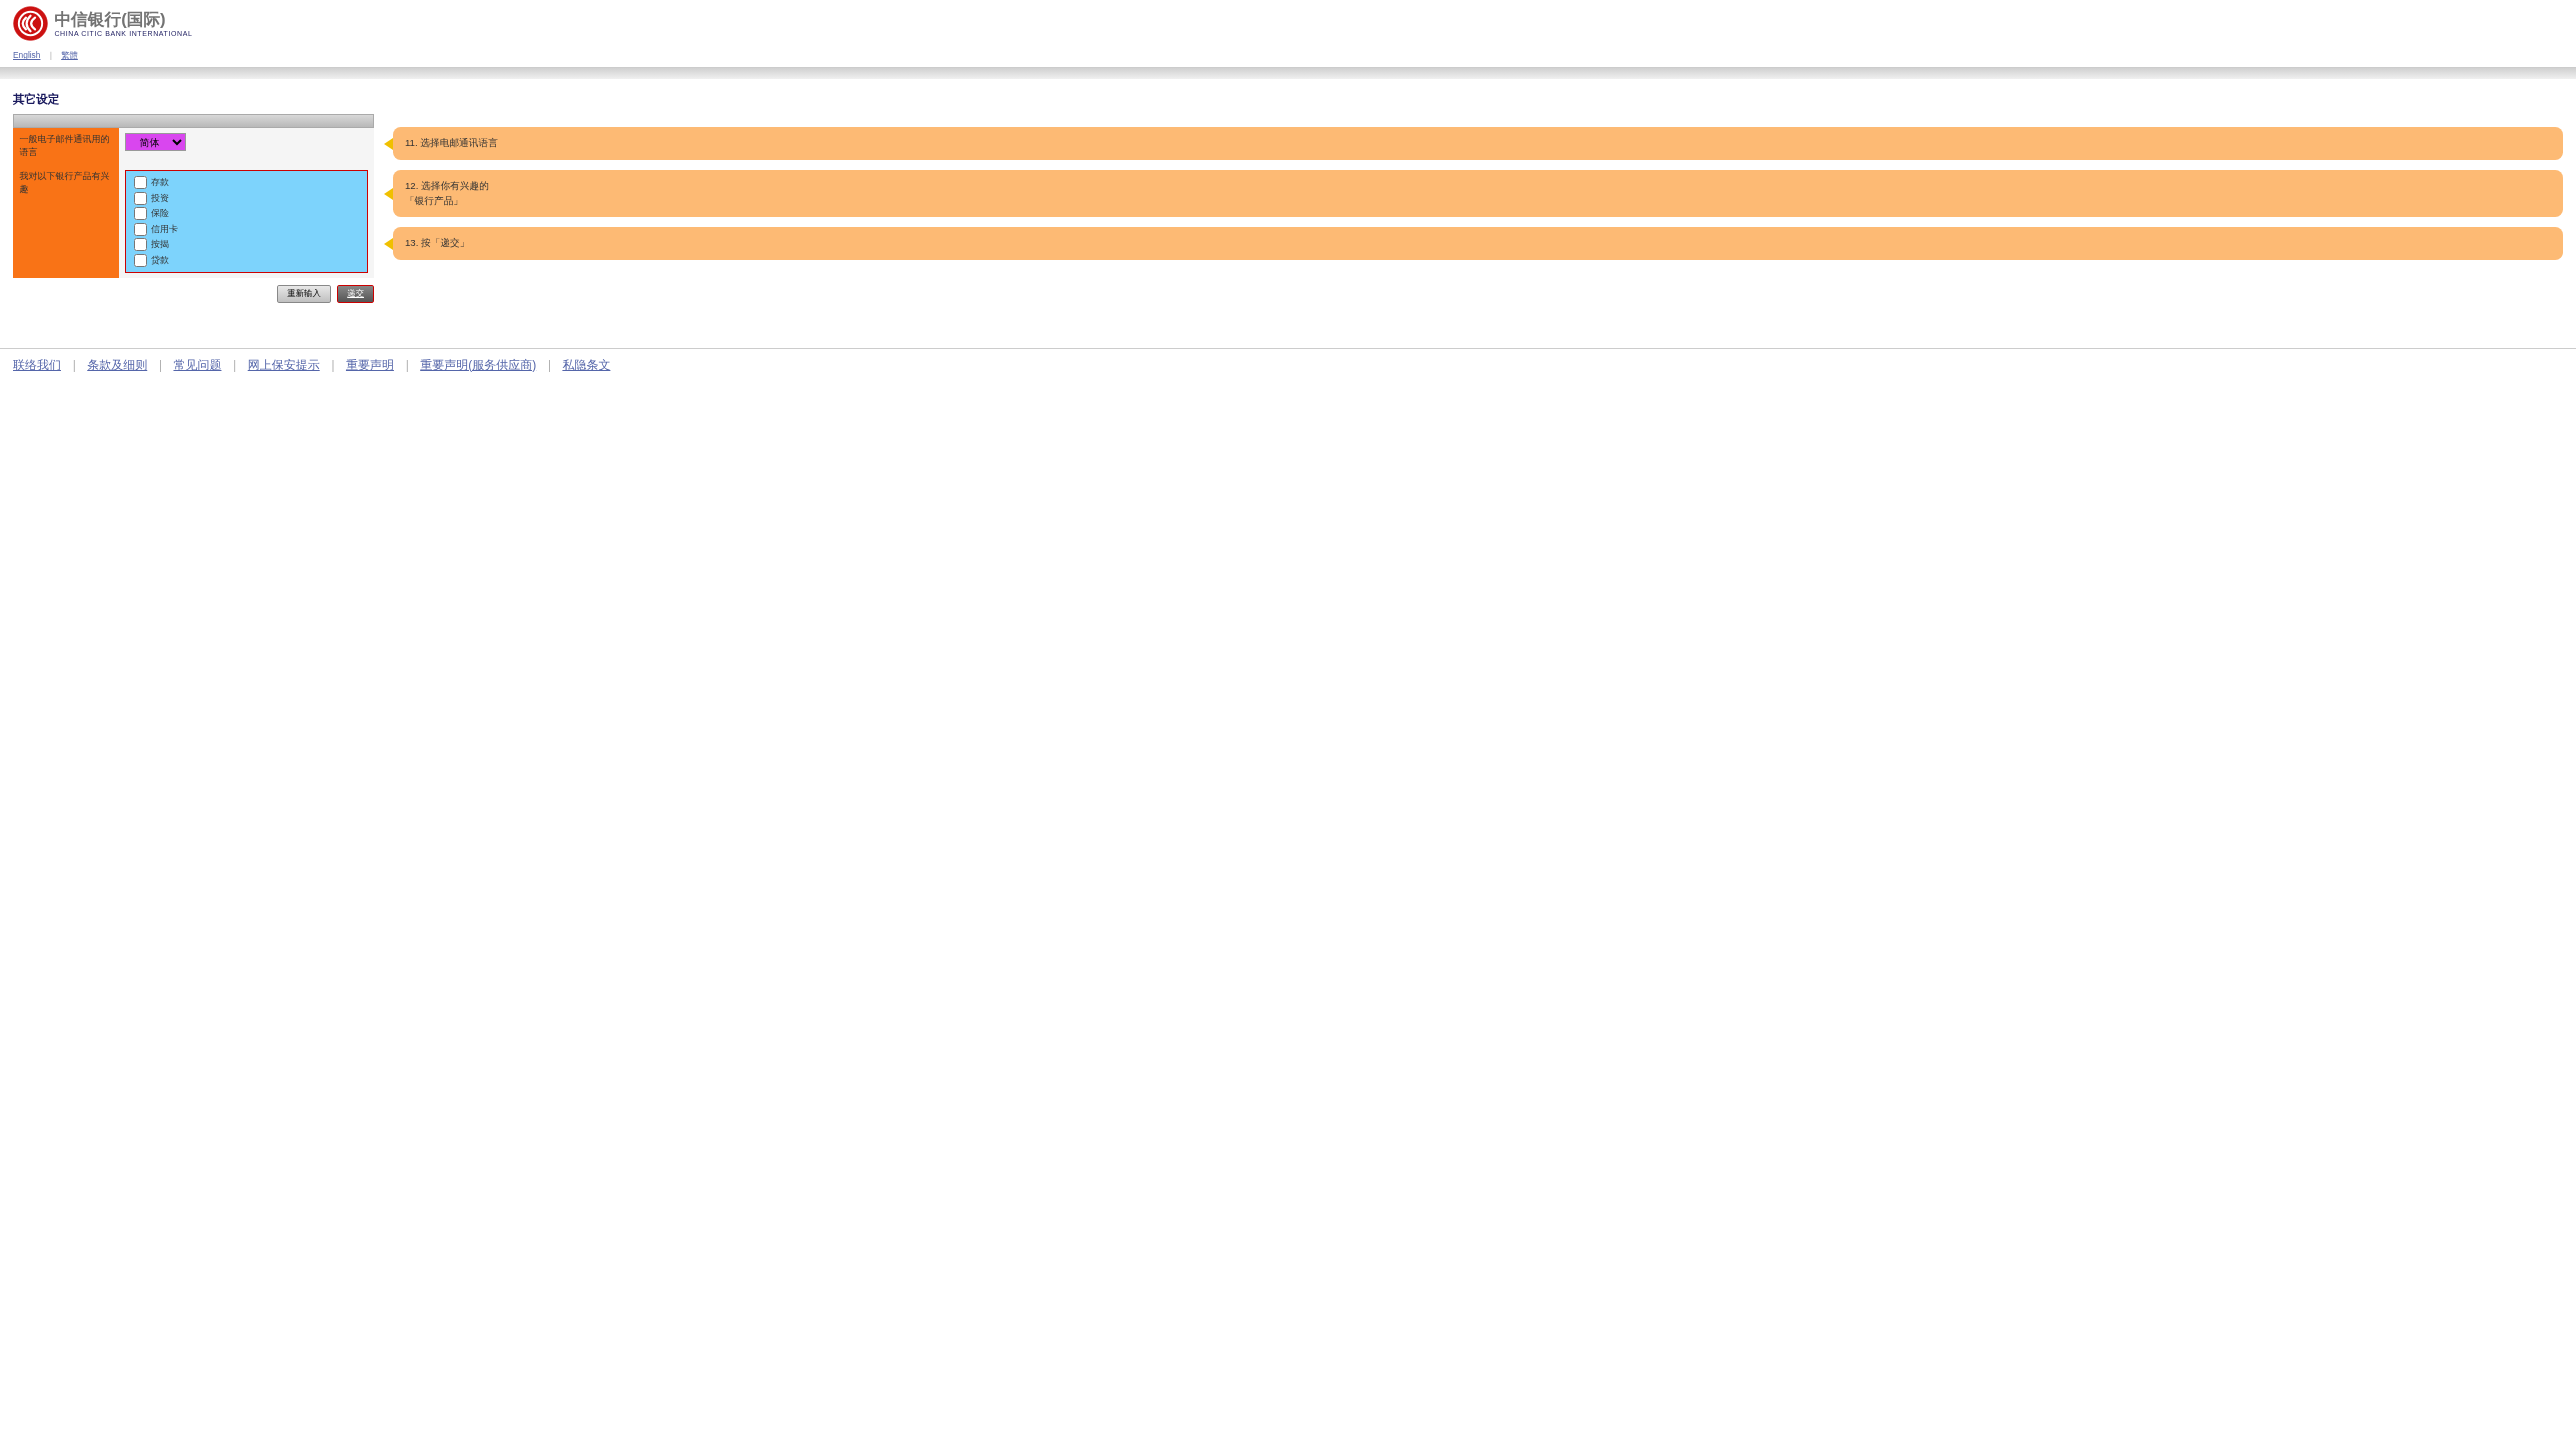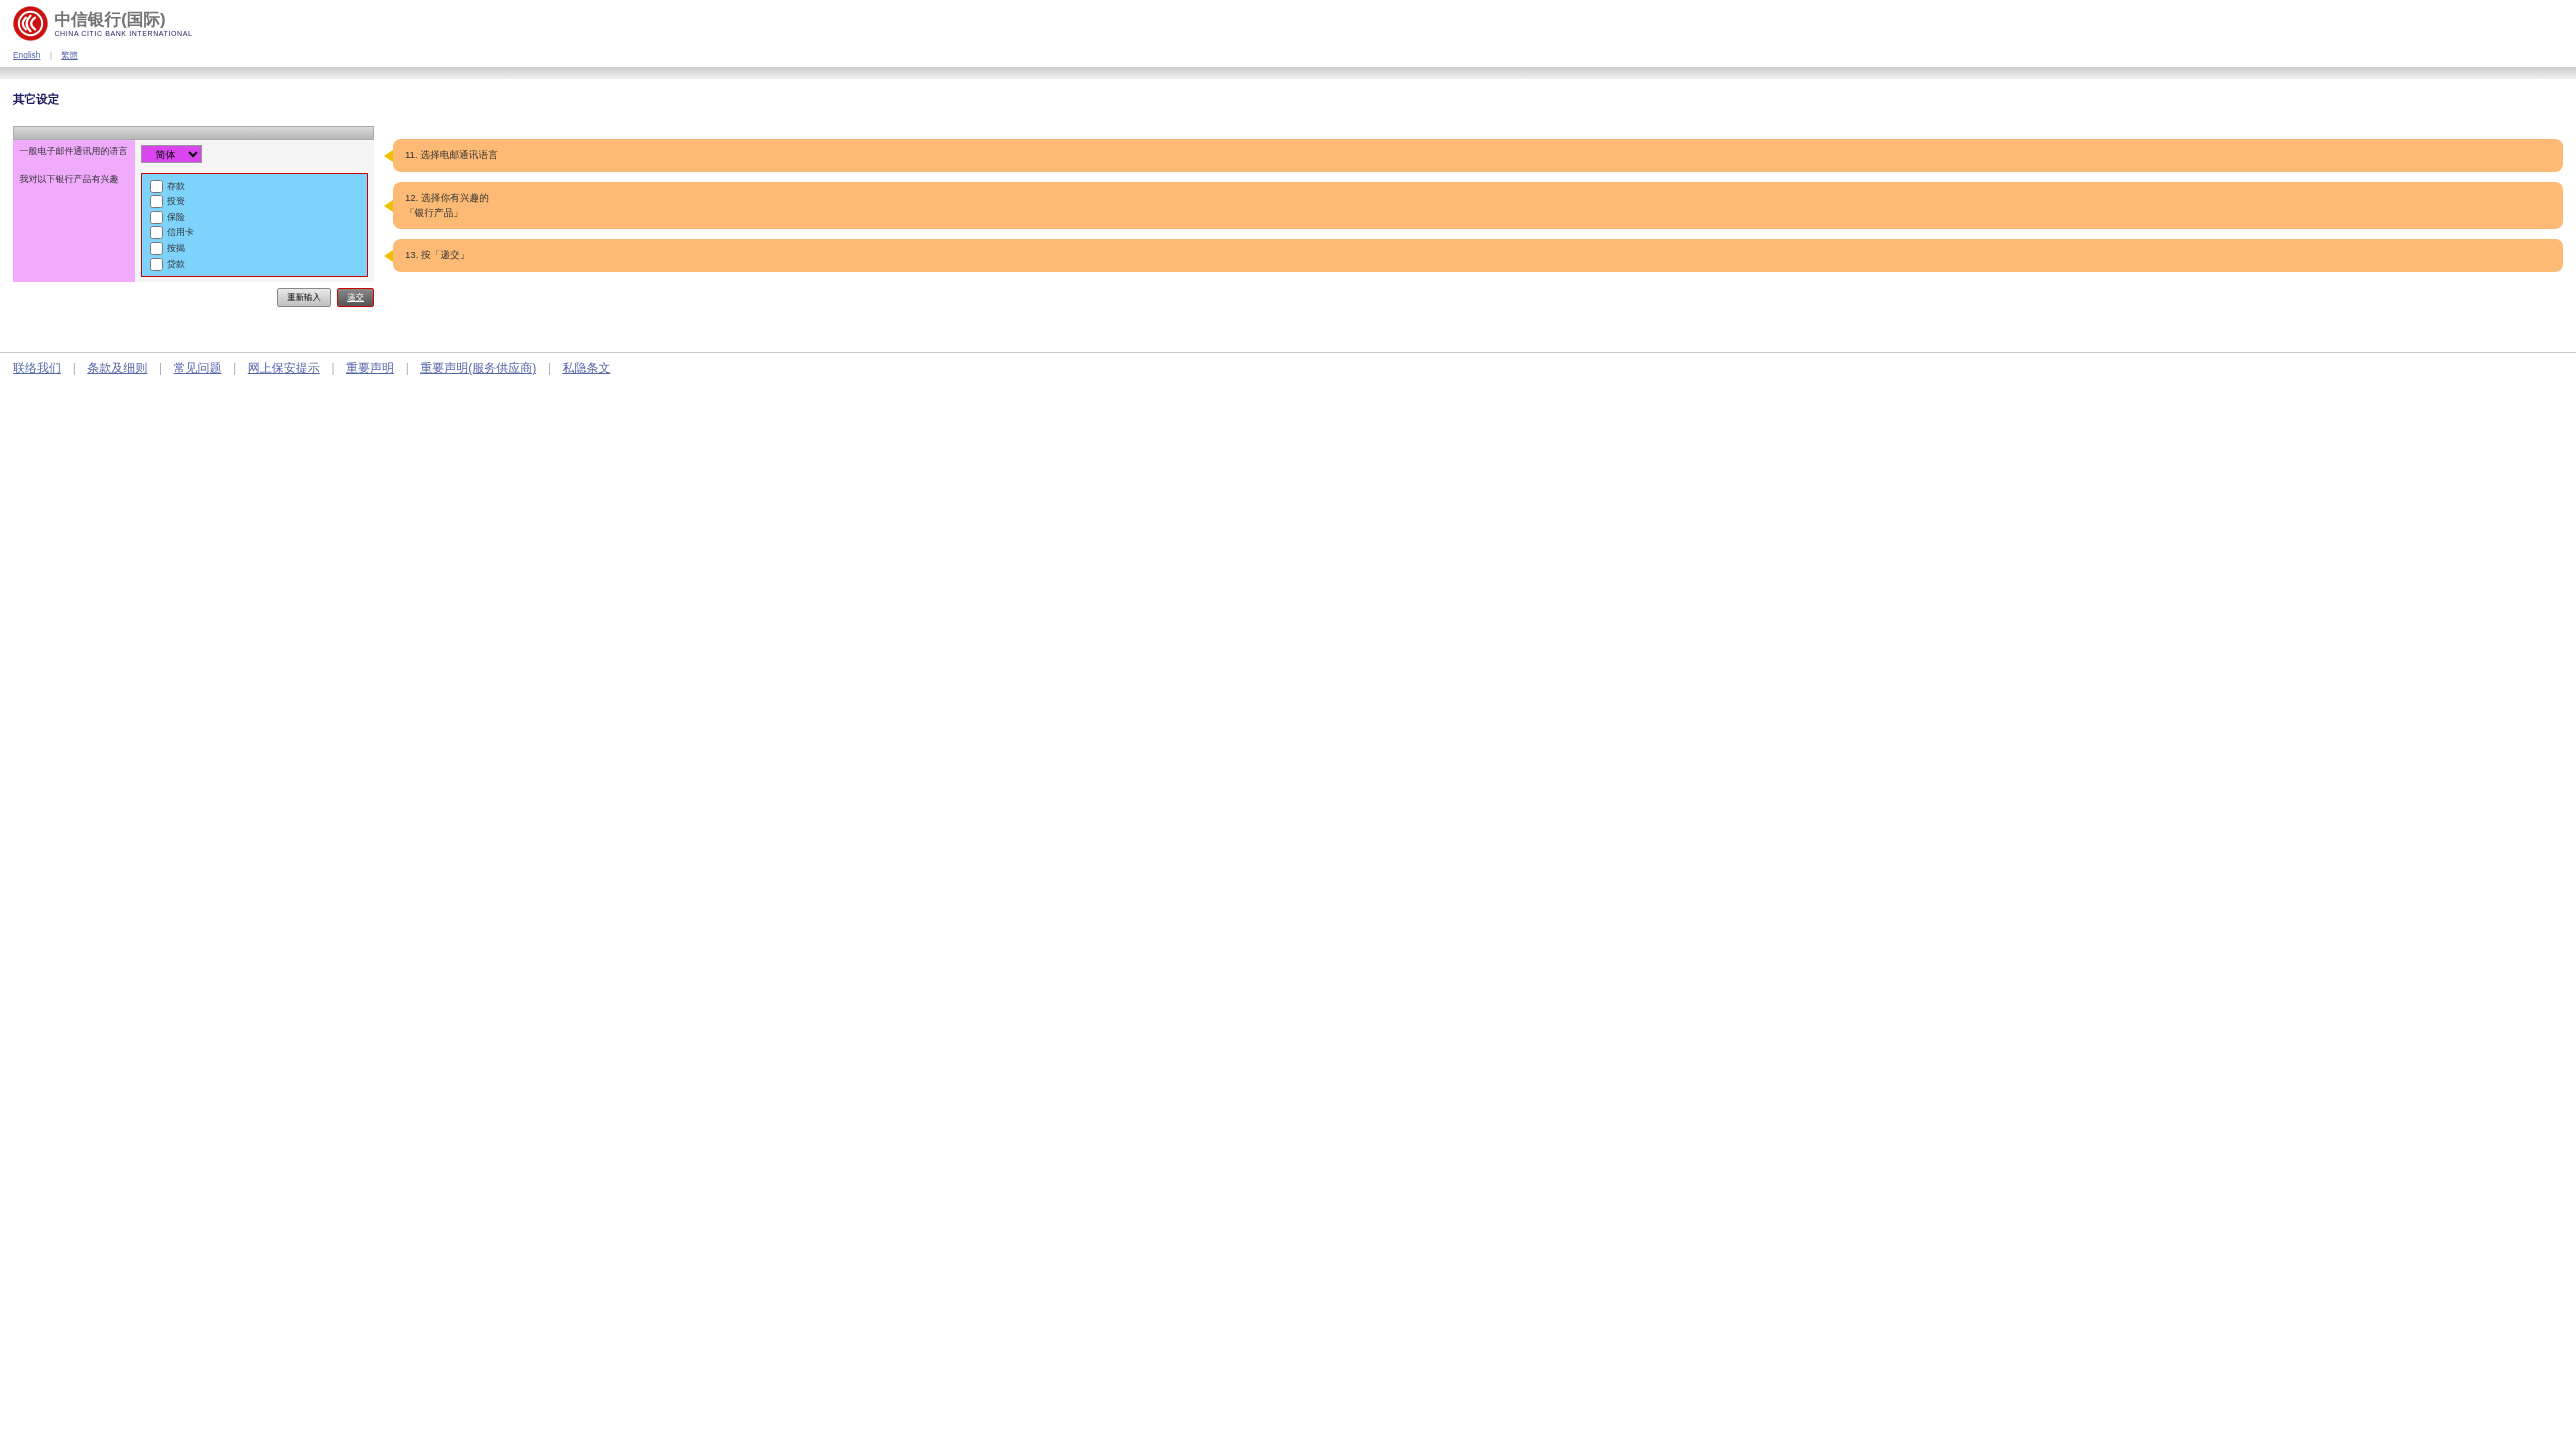--- a/index.html
+++ b/index.html
@@ -67,21 +67,21 @@
 
     
     .main {
       padding: 13px 13px;
     }
 
     .page-title {
       font-size: 11.6px;
       color: #1a1a5e;
       font-weight: bold;
-      margin-bottom: 19px;
+      margin-bottom: 7px;
     }
 
     .content-wrapper {
       display: flex;
       align-items: flex-start;
       gap: 19.3px;
     }
 
     .form-section {
       flex: 0 0 auto;
@@ -102,22 +102,22 @@
       border-collapse: collapse;
     }
     .form-table tr {
       border: none;
     }
     .form-table td {
       padding: 5.2px 6.4px;
       vertical-align: top;
     }
     .label-cell {
-      background-color: #f0abfc;
-      width: 122px;
+      background-color: #f97316;
+      width: 106px;
       font-size: 9px;
       color: #333;
       vertical-align: middle;
     }
     .input-cell {
       background-color: #f5f5f5;
     }
 
     
     .lang-select {

